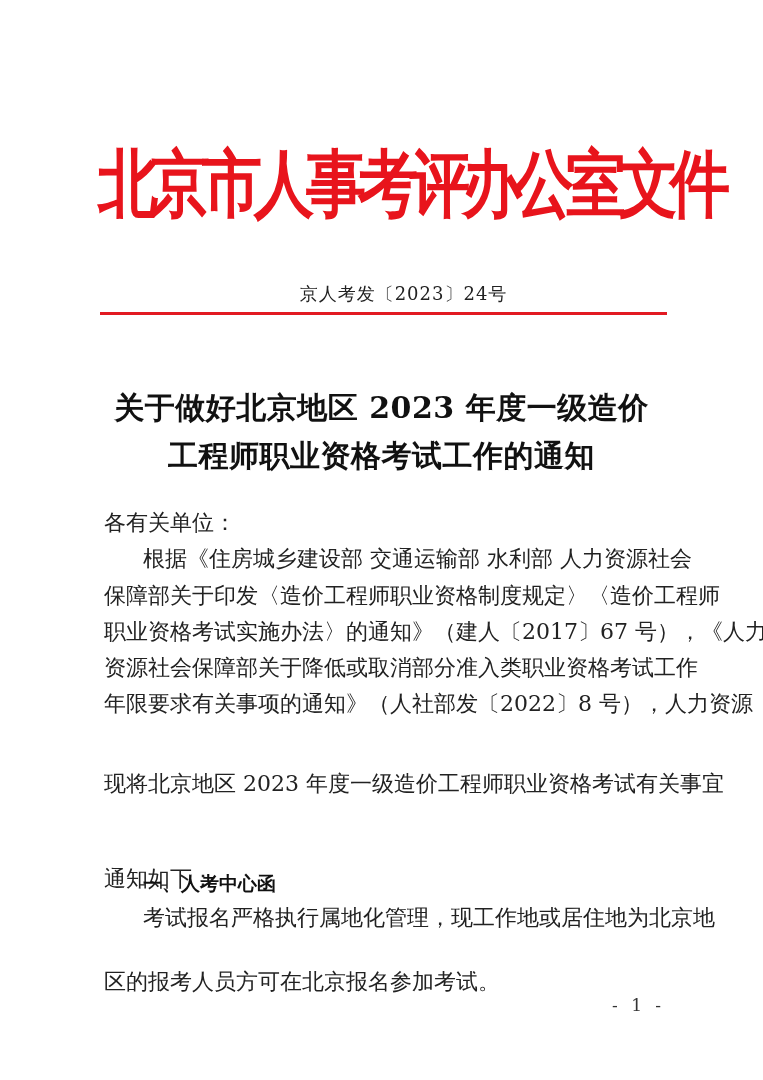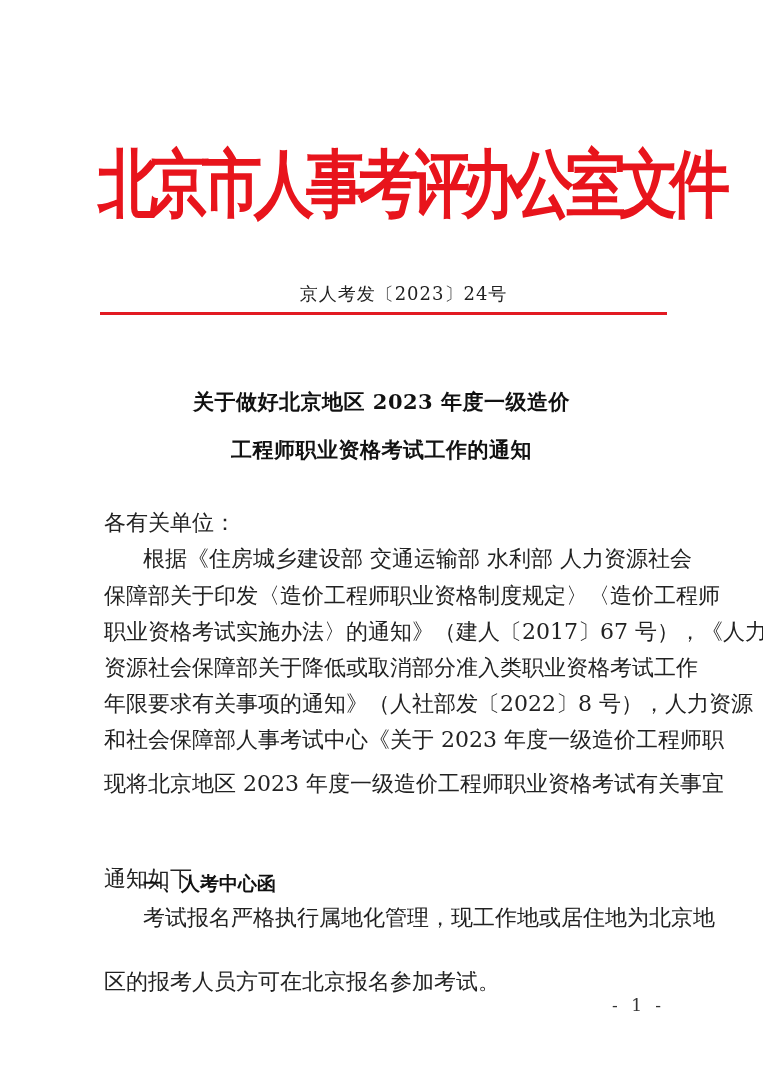--- a/index.html
+++ b/index.html
@@ -62,21 +62,21 @@
       height: 3px;
       background: #e21a22;
     }
     .title {
       position: absolute;
       left: 0;
       width: 763px;
       text-align: center;
       font-family: "DejaVu Serif", "Liberation Serif", serif;
       font-weight: bold;
-      font-size: 21px;
+      font-size: 30px;
       color: #111;
       letter-spacing: 0.5px;
     }
     .title.l1 { top: 388px; }
     .title.l2 { top: 436px; }
     .body-line {
       position: absolute;
       left: 104px;
       width: 564px;
       font-size: 22px;
@@ -132,21 +132,20 @@
   <div class="title l1">关于做好北京地区 2023 年度一级造价</div>
   <div class="title l2">工程师职业资格考试工作的通知</div>
 
   <div class="body-line left" style="top:512px;">各有关单位：</div>
 
   <div class="body-line indent" style="top:548px;">根据《住房城乡建设部 交通运输部 水利部 人力资源社会</div>
   <div class="body-line" style="top:585px;">保障部关于印发〈造价工程师职业资格制度规定〉〈造价工程师</div>
   <div class="body-line" style="top:621px;">职业资格考试实施办法〉的通知》（建人〔2017〕67 号），《人力</div>
   <div class="body-line" style="top:657px;">资源社会保障部关于降低或取消部分准入类职业资格考试工作</div>
   <div class="body-line" style="top:693px;">年限要求有关事项的通知》（人社部发〔2022〕8 号），人力资源</div>
-  <div class="body-line" style="top:729px;">和社会保障部人事考试中心《关于 2023 年度一级造价工程师职</div>
   <div class="body-line" style="top:773px;">现将北京地区 2023 年度一级造价工程师职业资格考试有关事宜</div>
   <div class="body-line left" style="top:868px;">通知如下：</div>
 
   <div class="heading" style="top:871px;">一、人考中心函</div>
 
   <div class="body-line indent" style="top:907px;">考试报名严格执行属地化管理，现工作地或居住地为北京地</div>
   <div class="body-line left" style="top:943px;margin-top:28px;">区的报考人员方可在北京报名参加考试。</div>
 
   <div class="page-num">- 1 -</div>
 </div>

